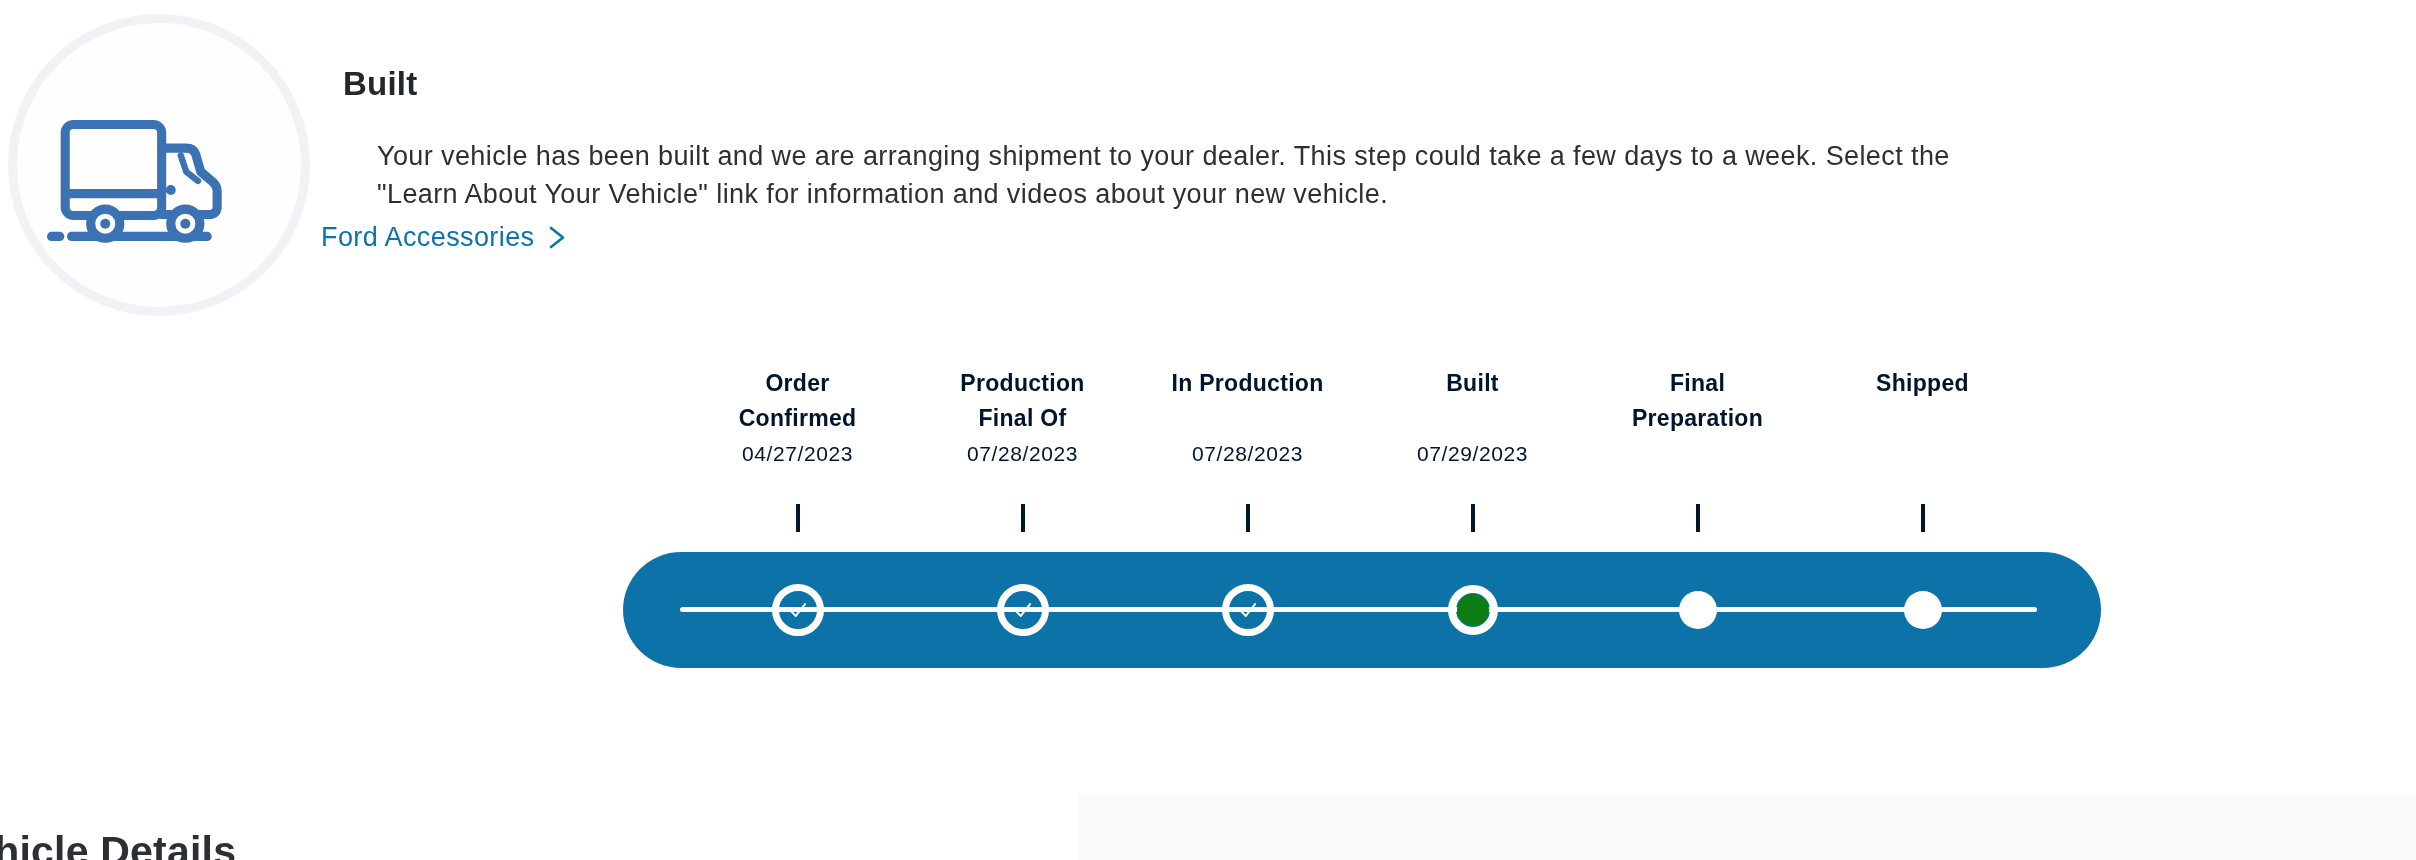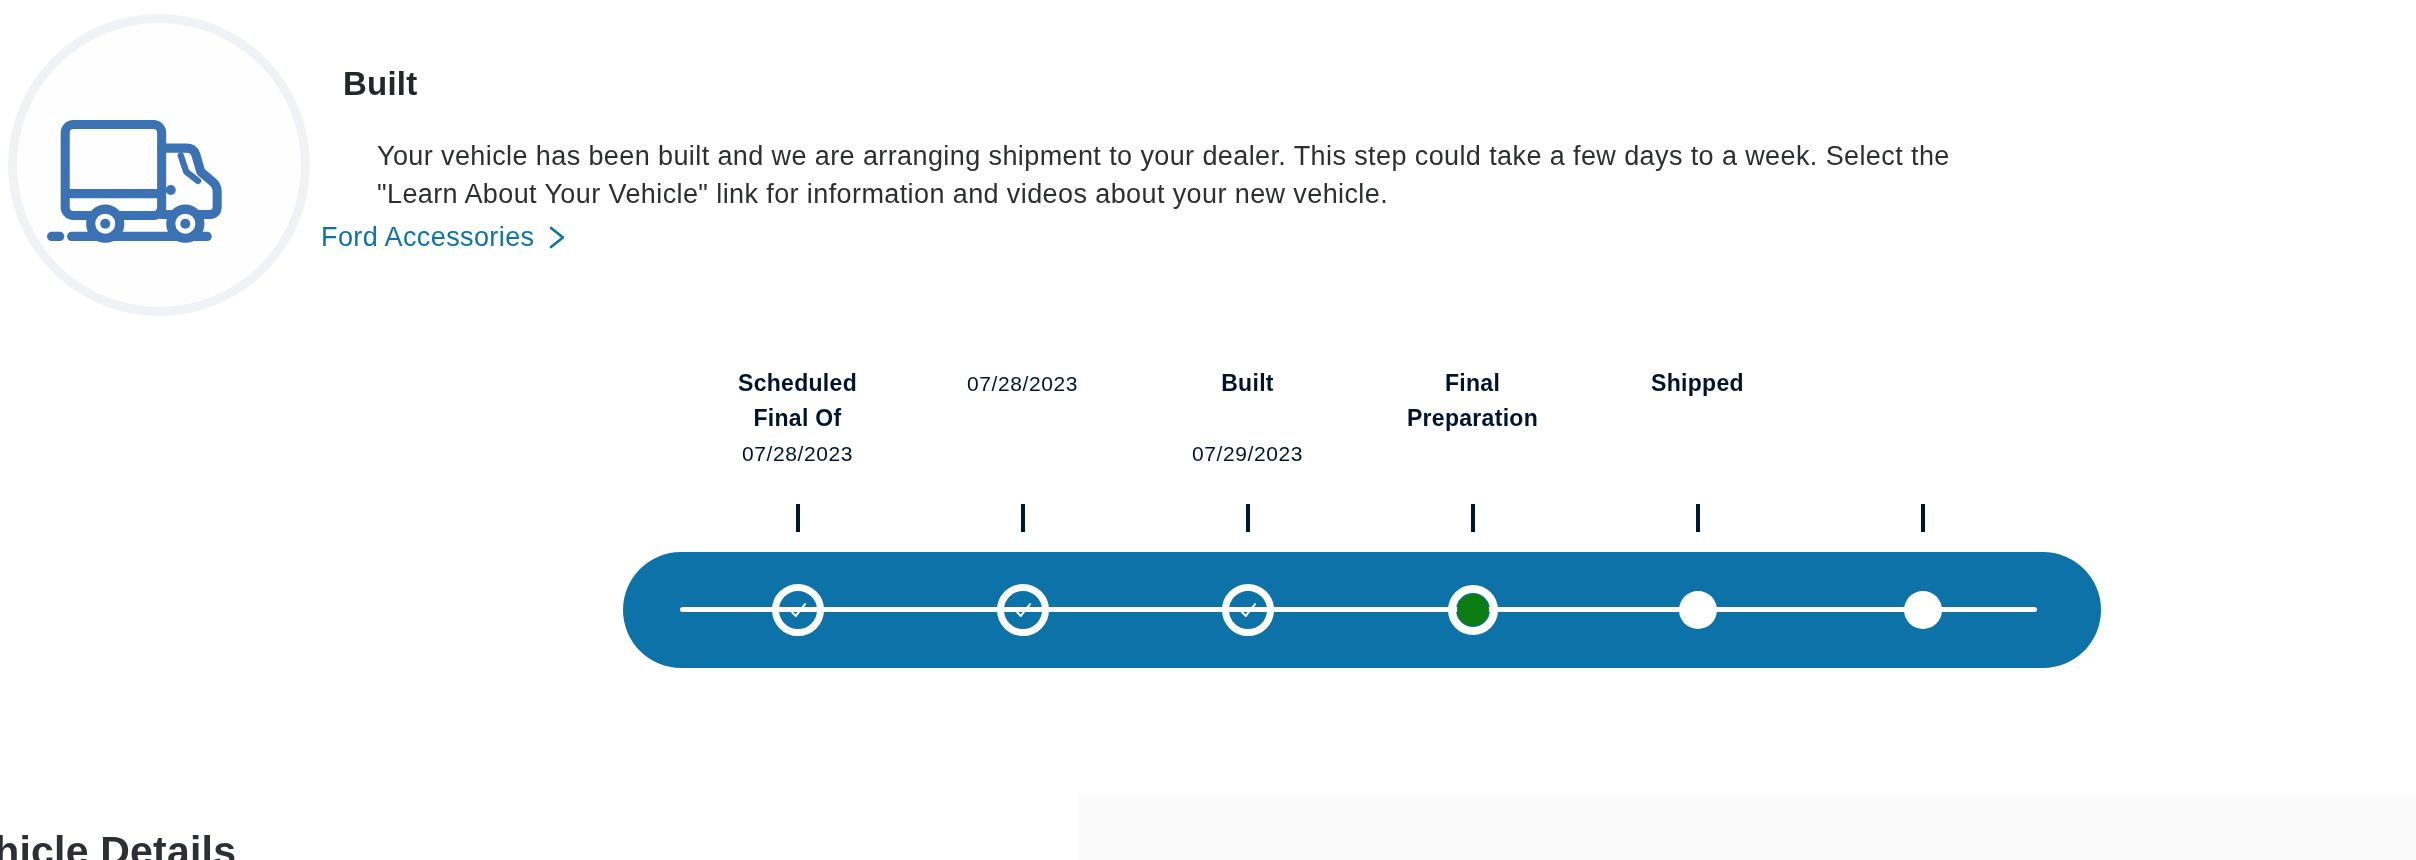--- a/index.html
+++ b/index.html
@@ -106,25 +106,32 @@
 "Learn About Your Vehicle" link for information and videos about your new vehicle.</p>
 <a class="status-link" href="#">
   <span>Ford Accessories</span>
   <svg class="chev" width="22" height="27" viewBox="0 0 22 27" fill="none" stroke="#0e72ad" stroke-width="2.6" stroke-linecap="round" stroke-linejoin="round">
     <path d="M5 4 L17 13.5 L5 23"></path>
   </svg>
 </a>
 
 <div class="labels-row">
   <div class="step-cell">
-    <div class="step-name"><span>Scheduled</span><br>
+    <div class="step-name"><span>Order</span><br>
+      <span>Confirmed</span></div>
+    <div class="step-date">04/27/2023</div>
+  </div>
+  <div class="step-cell">
+    <div class="step-name"><span>Production</span><br>
       <span>Final Of</span></div>
     <div class="step-date">07/28/2023</div>
   </div>
   <div class="step-cell">
+    <div class="step-name"><span>In Production</span><br>
+      <span></span></div>
     <div class="step-date">07/28/2023</div>
   </div>
   <div class="step-cell">
     <div class="step-name"><span>Built</span><br>
       <span></span></div>
     <div class="step-date">07/29/2023</div>
   </div>
   <div class="step-cell">
     <div class="step-name"><span>Final</span><br>
       <span>Preparation</span></div>

